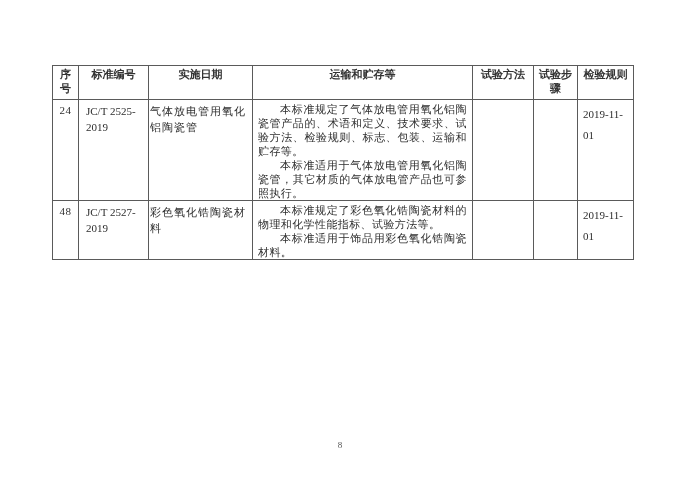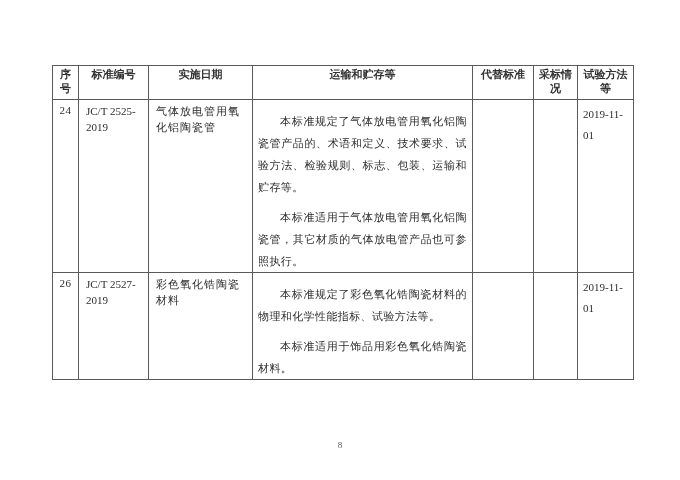--- a/index.html
+++ b/index.html
@@ -48,33 +48,32 @@
     padding-top: 4px;
     letter-spacing: 0.5px;
   }
   td.c-code {
     padding: 3px 12px 0 7px;
     line-height: 16px;
     word-wrap: normal;
     margin-left: 20px;
   }
   td.c-name {
-    padding: 3px 4px 0 7px;
+    padding: 3px 4px 0 1px;
     line-height: 16px;
     letter-spacing: 1px;
   }
   td.c-content {
     padding: 2px 5px 0 5px;
   }
   td.c-content p {
     text-indent: 2em;
     text-align: justify;
-    line-height: 22px;
+    line-height: 14px;
     letter-spacing: 0.4px;
-    margin-top: 8px;
   }
   td.c-replace {
     padding: 3px 4px 0 5px;
     line-height: 15px;
   }
   td.c-adopt {
     padding: 3px 3px 0 5px;
     line-height: 15px;
   }
   td.c-date {
@@ -105,40 +104,40 @@
       <col style="width:61px">
       <col style="width:44px">
       <col style="width:56px">
     </colgroup>
     <thead>
       <tr>
         <th>序号</th>
         <th>标准编号</th>
         <th>实施日期</th>
         <th>运输和贮存等</th>
-        <th>代替标准</th>
-        <th>采标情况</th>
-        <th>试验方法等</th>
+        <th>试验方法</th>
+        <th>试验步骤</th>
+        <th>检验规则</th>
       </tr>
     </thead>
     <tbody>
       <tr class="row-24">
         <td class="c-seq">24</td>
         <td class="c-code">JC/T 2525-2019</td>
         <td class="c-name">气体放电管用氧化铝陶瓷管</td>
         <td class="c-content">
           <p>本标准规定了气体放电管用氧化铝陶瓷管产品的、术语和定义、技术要求、试验方法、检验规则、标志、包装、运输和贮存等。</p>
           <p>本标准适用于气体放电管用氧化铝陶瓷管，其它材质的气体放电管产品也可参照执行。</p>
         </td>
         <td class="c-replace"></td>
         <td class="c-adopt"></td>
         <td class="c-date">2019-11-01</td>
       </tr>
       <tr class="row-26">
-        <td class="c-seq">26</td>
+        <td class="c-seq">48</td>
         <td class="c-code">JC/T 2527-2019</td>
         <td class="c-name">彩色氧化锆陶瓷材料</td>
         <td class="c-content">
           <p>本标准规定了彩色氧化锆陶瓷材料的物理和化学性能指标、试验方法等。</p>
           <p>本标准适用于饰品用彩色氧化锆陶瓷材料。</p>
         </td>
         <td class="c-replace"></td>
         <td class="c-adopt"></td>
         <td class="c-date">2019-11-01</td>
       </tr>

